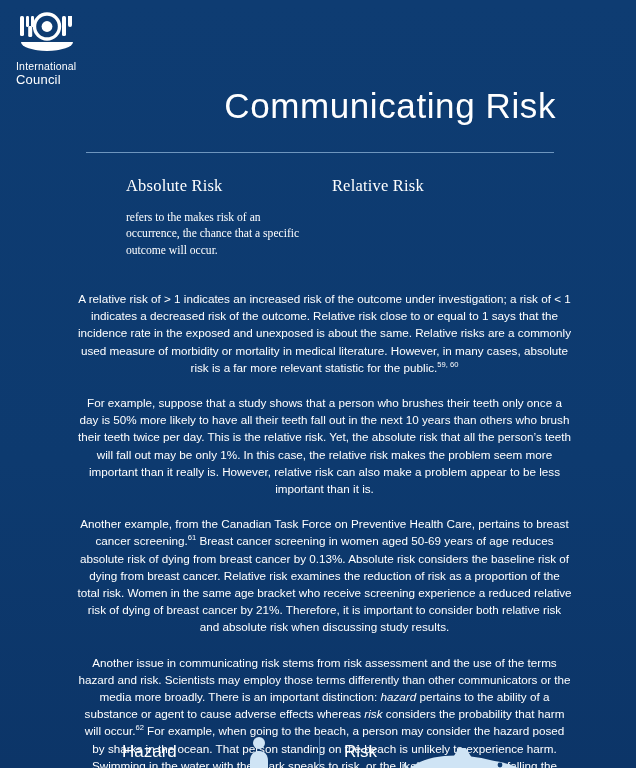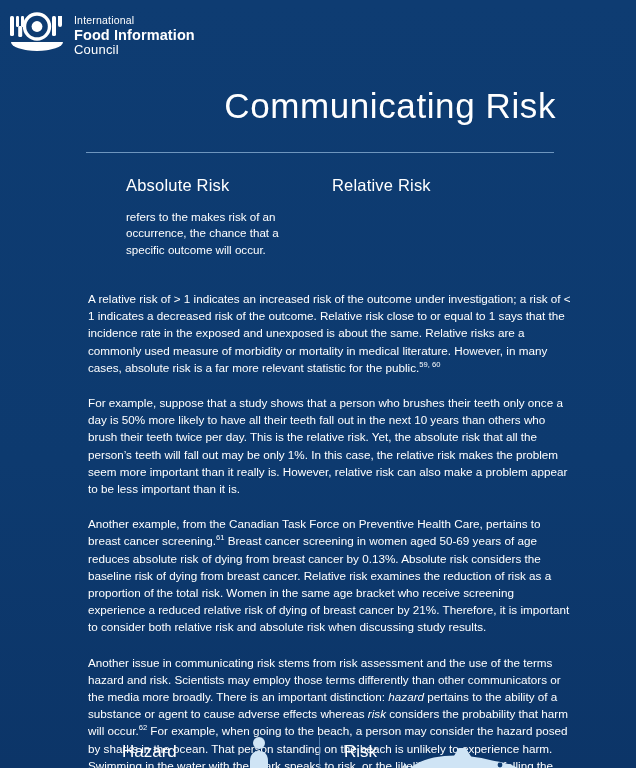--- a/index.html
+++ b/index.html
@@ -22,20 +22,21 @@
     background: linear-gradient(180deg, #0e3c72 0%, #0d3a6f 60%, #0c3568 100%);
   }
 
   
   .logo {
     position: absolute;
     top: 12px;
     left: 8px;
     display: flex;
     align-items: flex-end;
+    flex-direction: column;
   }
   .logo-mark {
     width: 58px;
     height: 46px;
     flex: 0 0 auto;
   }
   .logo-text {
     margin-left: 8px;
     margin-top: 3px;
     line-height: 1.12;
@@ -80,20 +81,21 @@
   }
 
   
   .defs {
     position: absolute;
     top: 176px;
     left: 126px;
     width: 440px;
     display: flex;
     gap: 12px;
+    font-family: Liberation Serif, serif;
   }
   .def-col {
     width: 190px;
     margin-right: 0;
   }
   .def-col.second {
     margin-left: 16px;
     width: 250px;
   }
   .def-head {
@@ -110,25 +112,25 @@
   }
 
   
   .body {
     position: absolute;
     top: 290px;
     left: 72px;
     width: 500px;
   }
   .body p {
-    margin: 0 0 18px 16px;
+    margin: 0 0 18px 5px;
     font-size: 11.7px;
     line-height: 1.47;
     color: #ffffff;
-    text-align: left;
+    text-align: center;
   }
   .body p:last-child {
     margin-bottom: 0;
   }
   sup {
     font-size: 7.6px;
     vertical-align: super;
     line-height: 0;
   }
   em {
@@ -193,21 +195,20 @@
           <circle cx="29" cy="14.5" r="12.5" fill="none" stroke="#ffffff" stroke-width="3.4"></circle>
           <circle cx="29" cy="14.5" r="5.4"></circle>
           <rect x="44" y="4" width="4" height="20" rx="1.6"></rect>
           <path d="M50 4 h4 v9 a2 2 0 0 1 -4 0 z"></path>
           <path d="M3 30 h52 a26 9 0 0 1 -52 0 z" fill="#ffffff"></path>
         </g>
       </svg>
     </div>
     <div class="logo-text">
       <div class="logo-line1">International</div>
-      <div class="logo-line2">Food Information</div>
       <div class="logo-line3">Council</div>
     </div>
   </div>
 
   <div class="title">Communicating Risk</div>
   <div class="rule"></div>
 
   <div class="defs">
     <div class="def-col">
       <div class="def-head">Absolute Risk</div>

